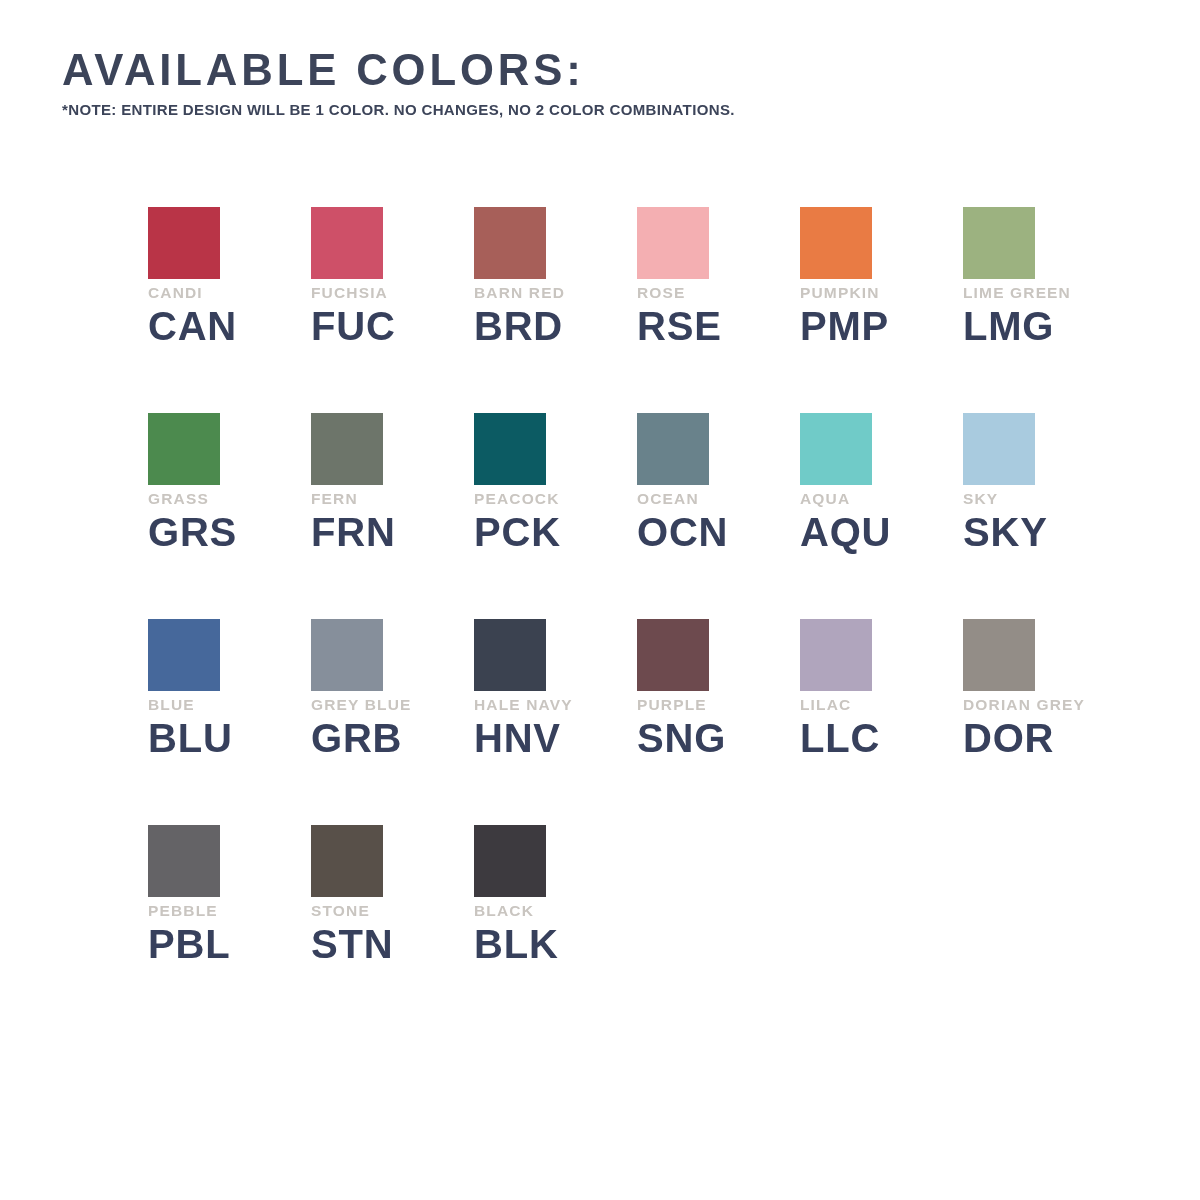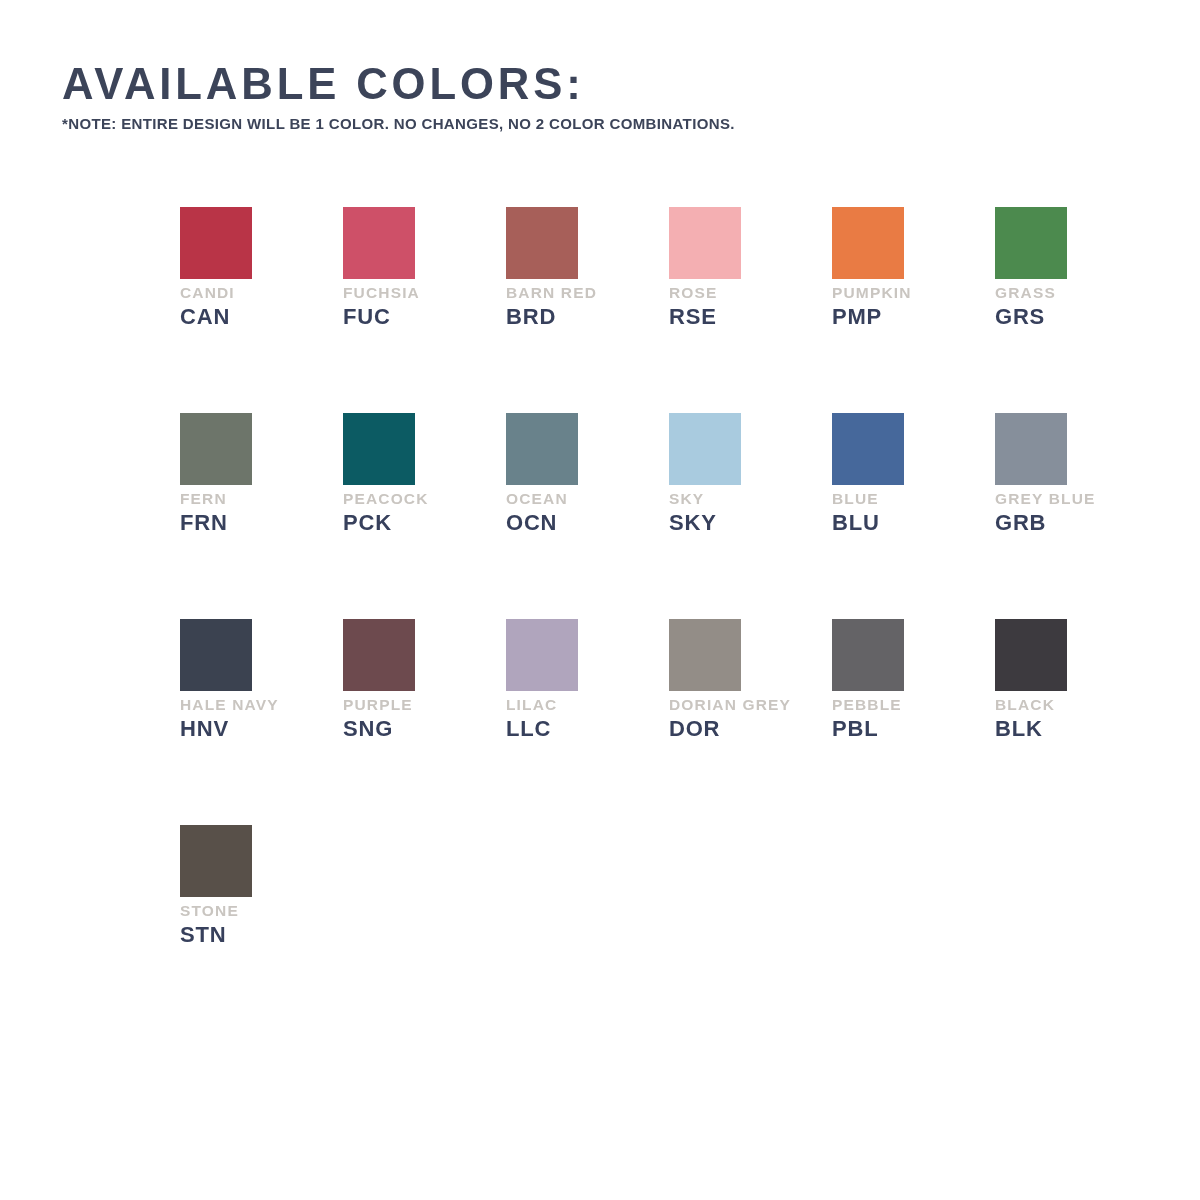--- a/index.html
+++ b/index.html
@@ -13,21 +13,21 @@
     background: #ffffff;
     font-family: "Liberation Sans", sans-serif;
     overflow: hidden;
     position: relative;
   }
 
   
   #header {
     position: absolute;
     left: 62px;
-    top: 61px;
+    top: 47px;
     width: 1080px;
   }
   #page-title {
     font-size: 45px;
     font-weight: bold;
     color: #3c4459;
     letter-spacing: 4.0px;
     line-height: 1.0;
     white-space: nowrap;
     margin: 0;
@@ -53,21 +53,20 @@
     left: 148px;
     top: 207px;
     width: 960px;
     display: grid;
     grid-template-columns: repeat(6, 163px);
     grid-auto-rows: 206px;
   }
   .color-cell {
     position: relative;
     width: 163px;
-    margin-left: 32px;
   }
   .swatch {
     width: 72px;
     height: 72px;
     display: block;
   }
   .color-name {
     position: absolute;
     left: 0;
     top: 78px;
@@ -75,21 +74,21 @@
     font-weight: bold;
     color: #c9c5c0;
     letter-spacing: 1.15px;
     white-space: nowrap;
     line-height: 1;
   }
   .color-code {
     position: absolute;
     left: 0;
     top: 99px;
-    font-size: 22px;
+    font-size: 40px;
     font-weight: bold;
     color: #37405c;
     letter-spacing: 0.8px;
     white-space: nowrap;
     line-height: 1;
   }
 </style>
 </head>
 <body>
 
@@ -118,40 +117,50 @@
       <div class="swatch" style="background-color: rgb(244, 175, 178);"></div>
       <div class="color-name">ROSE</div>
       <div class="color-code">RSE</div>
     </div>
     <div class="color-cell">
       <div class="swatch" style="background-color: rgb(233, 123, 68);"></div>
       <div class="color-name">PUMPKIN</div>
       <div class="color-code">PMP</div>
     </div>
     <div class="color-cell">
+      <div class="swatch" style="background-color: rgb(156, 178, 128);"></div>
+      <div class="color-name">LIME GREEN</div>
+      <div class="color-code">LMG</div>
+    </div>
+    <div class="color-cell">
       <div class="swatch" style="background-color: rgb(76, 138, 78);"></div>
       <div class="color-name">GRASS</div>
       <div class="color-code">GRS</div>
     </div>
     <div class="color-cell">
       <div class="swatch" style="background-color: rgb(109, 117, 106);"></div>
       <div class="color-name">FERN</div>
       <div class="color-code">FRN</div>
     </div>
     <div class="color-cell">
       <div class="swatch" style="background-color: rgb(12, 91, 99);"></div>
       <div class="color-name">PEACOCK</div>
       <div class="color-code">PCK</div>
     </div>
     <div class="color-cell">
       <div class="swatch" style="background-color: rgb(105, 130, 139);"></div>
       <div class="color-name">OCEAN</div>
       <div class="color-code">OCN</div>
     </div>
     <div class="color-cell">
+      <div class="swatch" style="background-color: rgb(112, 203, 200);"></div>
+      <div class="color-name">AQUA</div>
+      <div class="color-code">AQU</div>
+    </div>
+    <div class="color-cell">
       <div class="swatch" style="background-color: rgb(169, 203, 223);"></div>
       <div class="color-name">SKY</div>
       <div class="color-code">SKY</div>
     </div>
     <div class="color-cell">
       <div class="swatch" style="background-color: rgb(70, 104, 155);"></div>
       <div class="color-name">BLUE</div>
       <div class="color-code">BLU</div>
     </div>
     <div class="color-cell">
@@ -178,22 +187,22 @@
       <div class="swatch" style="background-color: rgb(147, 141, 135);"></div>
       <div class="color-name">DORIAN GREY</div>
       <div class="color-code">DOR</div>
     </div>
     <div class="color-cell">
       <div class="swatch" style="background-color: rgb(100, 99, 102);"></div>
       <div class="color-name">PEBBLE</div>
       <div class="color-code">PBL</div>
     </div>
     <div class="color-cell">
+      <div class="swatch" style="background-color: rgb(88, 80, 73);"></div>
+      <div class="color-name">STONE</div>
+      <div class="color-code">STN</div>
+    </div>
+    <div class="color-cell">
       <div class="swatch" style="background-color: rgb(61, 58, 63);"></div>
       <div class="color-name">BLACK</div>
       <div class="color-code">BLK</div>
     </div>
-    <div class="color-cell">
-      <div class="swatch" style="background-color: rgb(88, 80, 73);"></div>
-      <div class="color-name">STONE</div>
-      <div class="color-code">STN</div>
-    </div>
   </div>
 
 </body></html>

